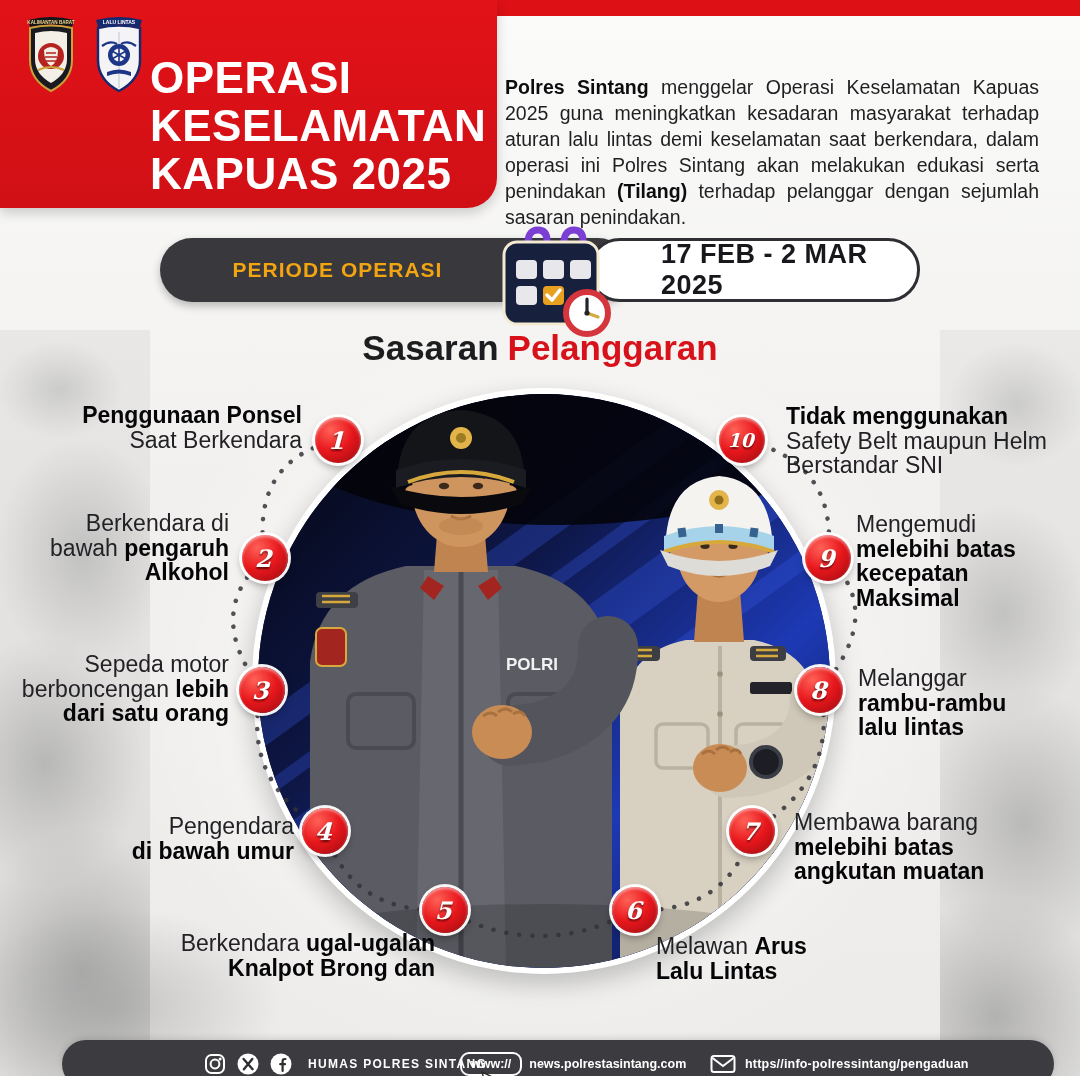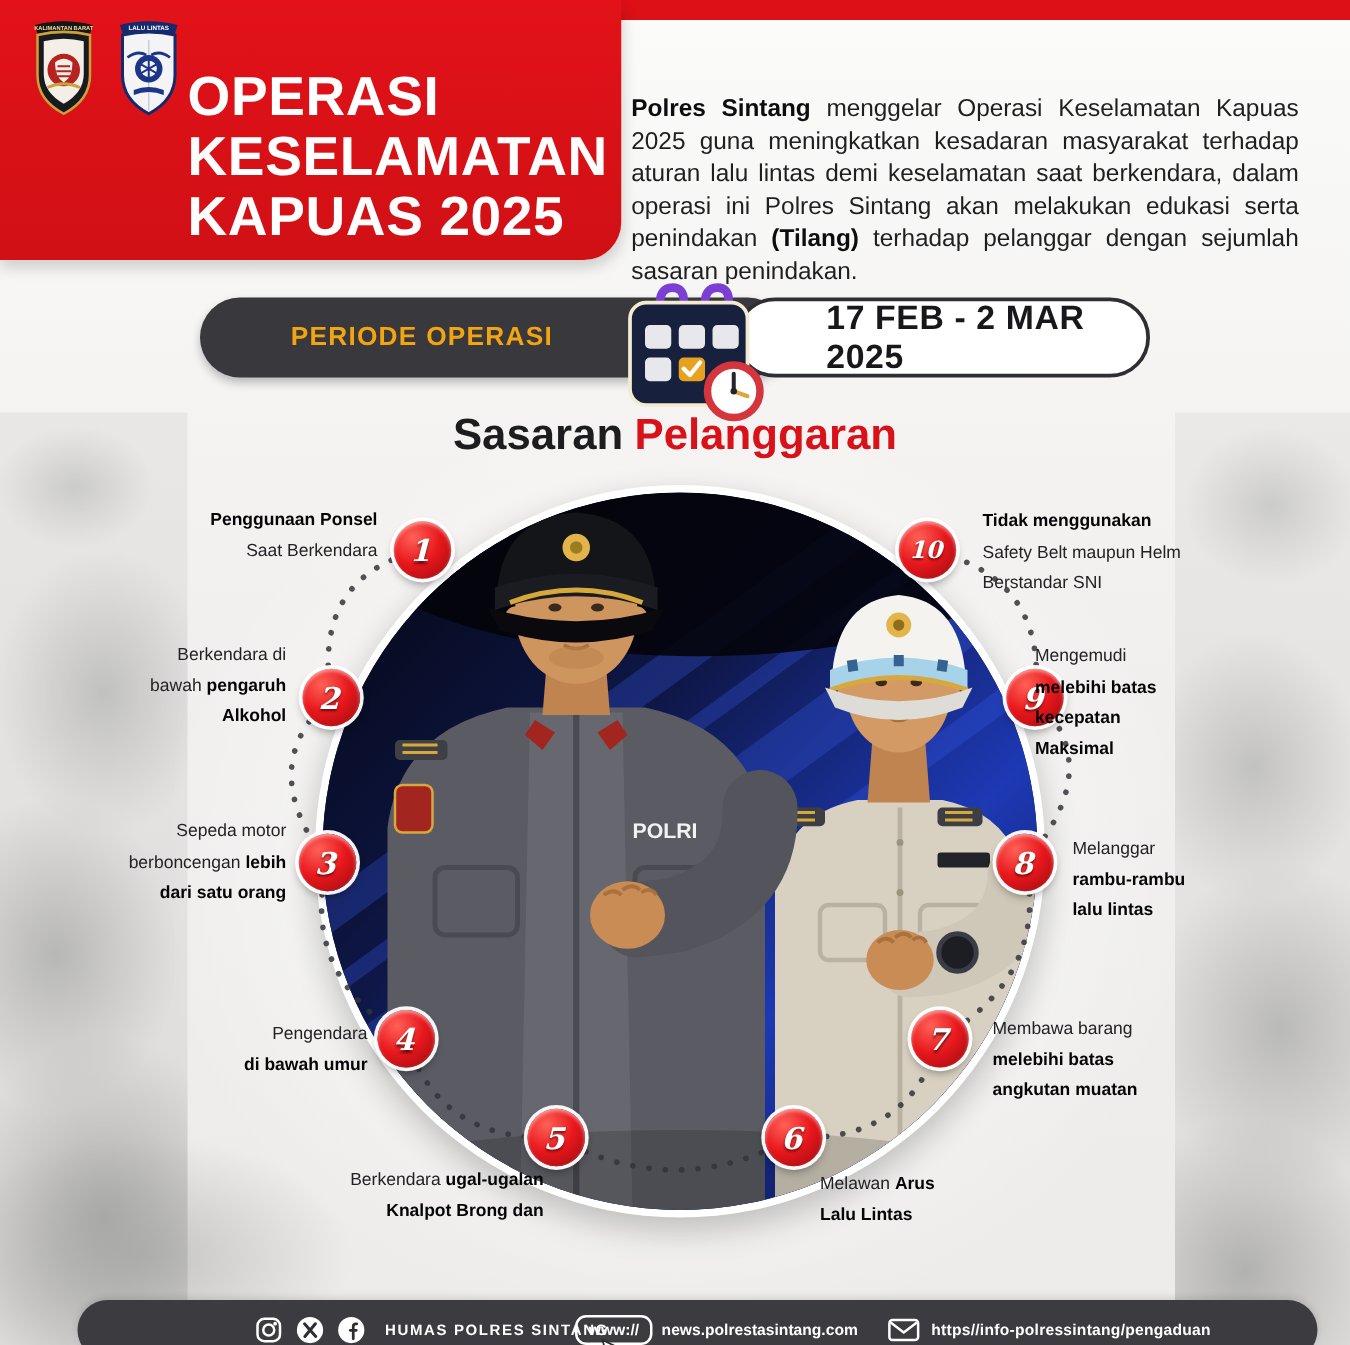--- a/index.html
+++ b/index.html
@@ -70,33 +70,33 @@
 
   
   .badge{position:absolute;width:46px;height:46px;border-radius:50%;z-index:6;
     background:radial-gradient(circle at 34% 28%, #ff6157 0%, #e8171c 48%, #960b10 100%);
     box-shadow:0 0 0 3px rgba(255,255,255,.95), 0 4px 8px rgba(0,0,0,.4), inset 0 2px 3px rgba(255,255,255,.5);
     display:flex;align-items:center;justify-content:center;}
   .badge span{font-family:"DejaVu Serif", serif;font-style:italic;font-weight:800;font-size:24px;
     color:#fff;text-shadow:0 2px 2px rgba(0,0,0,.55);transform:skewX(-4deg);}
 
   
-  .v-text{position:absolute;z-index:6;font-size:14px;}
+  .v-text{position:absolute;z-index:6;font-size:23px;}
   .v-line{line-height:24.5px;white-space:nowrap;}
   .v-line span{font-weight:500;color:#222226;}
   .v-line b{font-weight:800;color:#050507;}
   .pos-1{top:403px;right:778px;text-align:right;}
   .pos-2{top:511px;right:851px;text-align:right;}
   .pos-3{top:652px;right:851px;text-align:right;}
   .pos-4{top:814px;right:786px;text-align:right;}
   .pos-5{top:931px;right:645px;text-align:right;}
   .pos-6{top:934px;left:656px;text-align:left;}
   .pos-7{top:810px;left:794px;text-align:left;}
   .pos-8{top:666px;left:858px;text-align:left;}
-  .pos-9{top:512px;left:828px;text-align:left;}
+  .pos-9{top:512px;left:856px;text-align:left;}
   .pos-10{top:404px;left:786px;text-align:left;}
 
   
   .footer{position:absolute;left:62px;top:1040px;width:992px;height:48px;background:#3c3c40;
     border-radius:26px;z-index:7;box-shadow:0 -2px 6px rgba(0,0,0,.12);}
   .footer .icons{position:absolute;left:142px;top:50%;transform:translateY(-50%);display:flex;gap:11px;align-items:center;}
   .footer .humas{position:absolute;left:246px;top:50%;transform:translateY(-50%);
     color:#fff;font-weight:700;font-size:12px;letter-spacing:1.3px;white-space:nowrap;}
   .www-group{position:absolute;left:398px;top:50%;transform:translateY(-50%);display:flex;align-items:center;white-space:nowrap;}
   .www-box{border:2px solid #fff;border-radius:9px;padding:3px 9px;color:#fff;font-weight:800;font-size:12.5px;}

